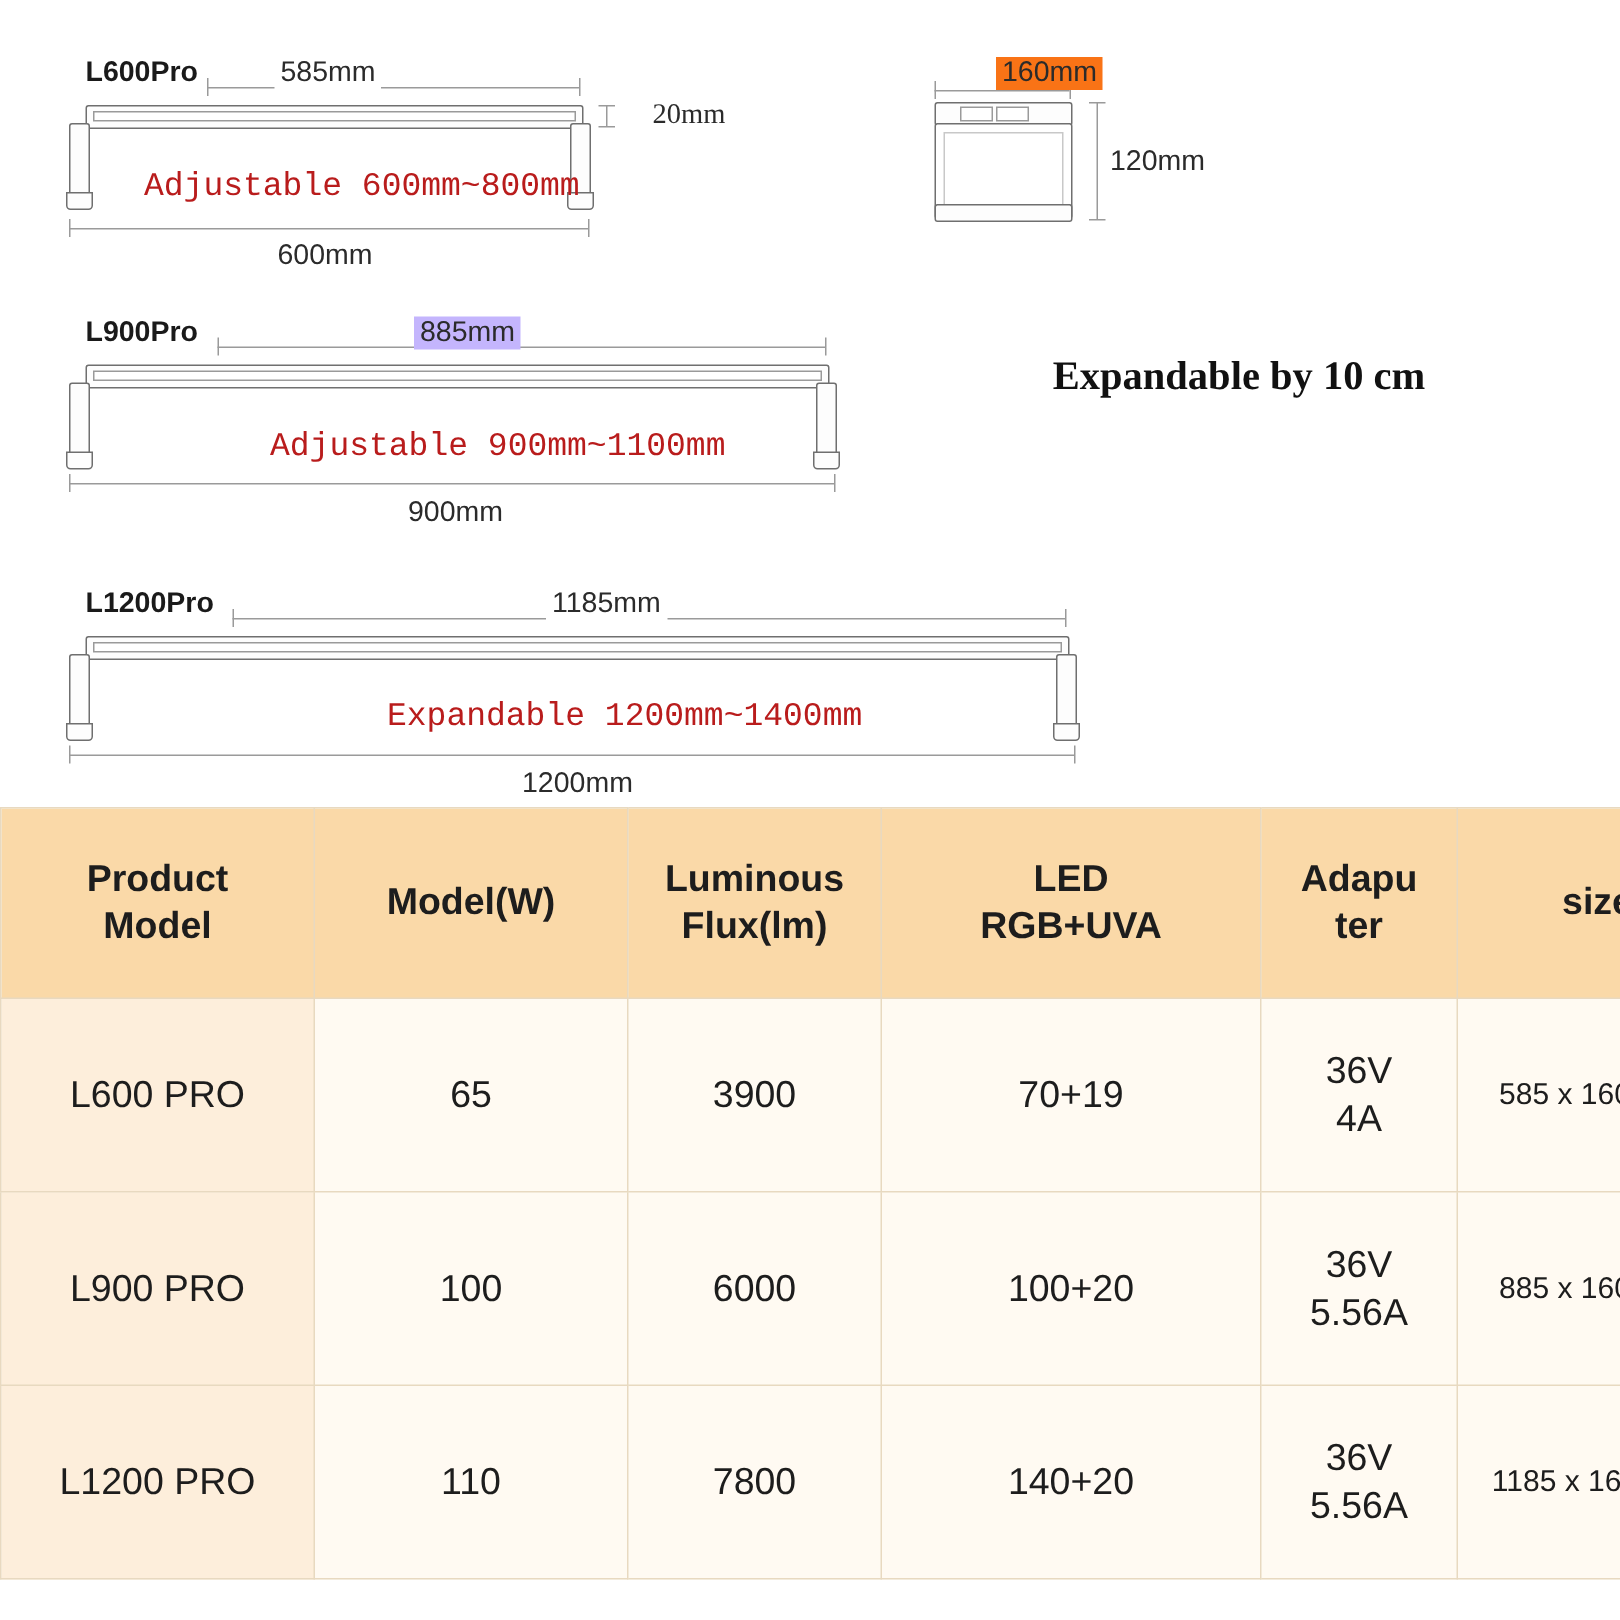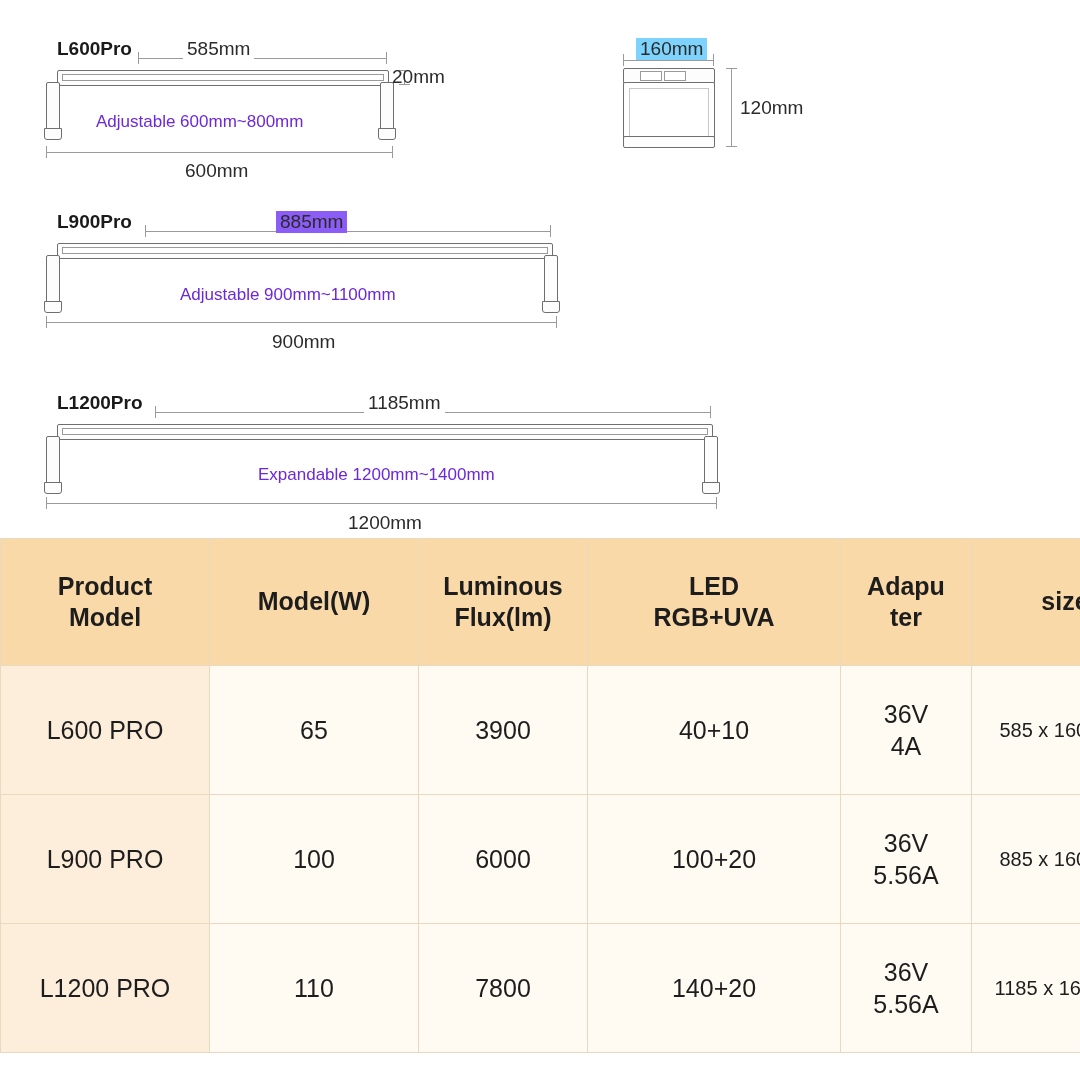--- a/index.html
+++ b/index.html
@@ -31,23 +31,24 @@
   }
   .model-label {
     position: absolute;
     font-size: 19px;
     font-weight: bold;
     color: #1a1a1a;
     white-space: nowrap;
   }
   .adjust-label {
     position: absolute;
-    font-size: 17px;
-    color: #6d28d9;
+    font-size: 22px;
+    color: #b91c1c;
     white-space: nowrap;
+    font-family: Liberation Mono, monospace;
   }
   .bar-outer {
     position: absolute;
     border: 1.5px solid #6f6f6f;
     background: #fdfdfd;
     border-radius: 2px;
   }
   .bar-inner {
     position: absolute;
     border: 1px solid #9a9a9a;
@@ -176,29 +177,29 @@
     <div class="adjust-label" style="left:96px; top:112px;">Adjustable 600mm~800mm</div>
 
     <div class="dim-line-h" style="left:46px; top:152px; width:346px;"></div>
     <div class="tick-v" style="left:46px; top:146px; height:12px;"></div>
     <div class="tick-v" style="left:392px; top:146px; height:12px;"></div>
     <div class="dim-label" style="left:185px; top:160px;">600mm</div>
 
     <div class="dim-line-v" style="left:404px; top:70px; height:14px;"></div>
     <div class="tick-h" style="left:399px; top:70px; width:11px;"></div>
     <div class="tick-h" style="left:399px; top:84px; width:11px;"></div>
-    <div class="dim-label" style="left:392px; top:66px;">20mm</div>
+    <div class="dim-label" style="left:435px; top:66px;font-family:Liberation Serif, serif;">20mm</div>
   </div>
 
   <div>
 
     <div class="dim-line-h" style="left:623px; top:60px; width:90px;"></div>
     <div class="tick-v" style="left:623px; top:54px; height:12px;"></div>
     <div class="tick-v" style="left:713px; top:54px; height:12px;"></div>
-    <div class="dim-label" style="left:636px; top:38px; background:#7dd3fc; padding:0 4px;">160mm</div>
+    <div class="dim-label" style="left:664px; top:38px; background:#f97316; padding:0 4px;">160mm</div>
 
     <div class="bar-outer" style="left:623px; top:68px; width:90px; height:14px;"></div>
     <div class="bar-inner" style="left:640px; top:71px; width:20px; height:8px;"></div>
     <div class="bar-inner" style="left:664px; top:71px; width:20px; height:8px;"></div>
 
     <div class="bar-outer" style="left:623px; top:82px; width:90px; height:62px; background:#fff;"></div>
     <div class="bar-inner" style="left:629px; top:88px; width:78px; height:50px; border-color:#c8c8c8;"></div>
     <div class="bar-outer" style="left:623px; top:136px; width:90px; height:10px;"></div>
 
     <div class="dim-line-v" style="left:731px; top:68px; height:78px;"></div>
@@ -206,39 +207,40 @@
     <div class="tick-h" style="left:726px; top:146px; width:11px;"></div>
     <div class="dim-label" style="left:740px; top:97px;">120mm</div>
   </div>
 
   <div>
     <div class="model-label" style="left:57px; top:211px;">L900Pro</div>
 
     <div class="dim-line-h" style="left:145px; top:231px; width:405px;"></div>
     <div class="tick-v" style="left:145px; top:225px; height:12px;"></div>
     <div class="tick-v" style="left:550px; top:225px; height:12px;"></div>
-    <div class="dim-label" style="left:276px; top:211px; background:#8b5cf6; padding:0 4px;">885mm</div>
+    <div class="dim-label" style="left:276px; top:211px; background:#c4b5fd; padding:0 4px;">885mm</div>
 
     <div class="bar-outer" style="left:57px; top:243px; width:494px; height:14px;"></div>
     <div class="bar-inner" style="left:62px; top:247px; width:484px; height:5px;"></div>
 
     <div class="leg" style="left:46px; top:255px; width:12px; height:48px;"></div>
     <div class="leg" style="left:544px; top:255px; width:12px; height:48px;"></div>
     <div class="leg-foot" style="left:44px; top:301px; width:16px; height:10px;"></div>
     <div class="leg-foot" style="left:542px; top:301px; width:16px; height:10px;"></div>
 
     <div class="adjust-label" style="left:180px; top:285px;">Adjustable 900mm~1100mm</div>
 
     <div class="dim-line-h" style="left:46px; top:322px; width:510px;"></div>
     <div class="tick-v" style="left:46px; top:316px; height:12px;"></div>
     <div class="tick-v" style="left:556px; top:316px; height:12px;"></div>
     <div class="dim-label" style="left:272px; top:331px;">900mm</div>
   </div>
 
   <div class="headline" style="left:611px; top:230px;">
+    <div>Expandable by 10 cm</div>
   </div>
 
   <div>
     <div class="model-label" style="left:57px; top:392px;">L1200Pro</div>
 
     <div class="dim-line-h" style="left:155px; top:412px; width:555px;"></div>
     <div class="tick-v" style="left:155px; top:406px; height:12px;"></div>
     <div class="tick-v" style="left:710px; top:406px; height:12px;"></div>
     <div class="dim-label" style="left:345px; top:392px; background:#fff; padding:0 4px;margin-left:19px;">1185mm</div>
 
@@ -284,21 +286,21 @@
       <th class="col-size">
         <div>size</div>
       </th>
     </tr>
   </thead>
   <tbody>
     <tr>
       <td class="model-cell">L600 PRO</td>
       <td class="plain-cell">65</td>
       <td class="plain-cell">3900</td>
-      <td class="plain-cell">40+10</td>
+      <td class="plain-cell">70+19</td>
       <td class="adapter-cell">
         <div>36V</div>
         <div>4A</div>
       </td>
       <td class="size-cell">585 x 160 x 20</td>
     </tr>
     <tr>
       <td class="model-cell">L900 PRO</td>
       <td class="plain-cell">100</td>
       <td class="plain-cell">6000</td>

